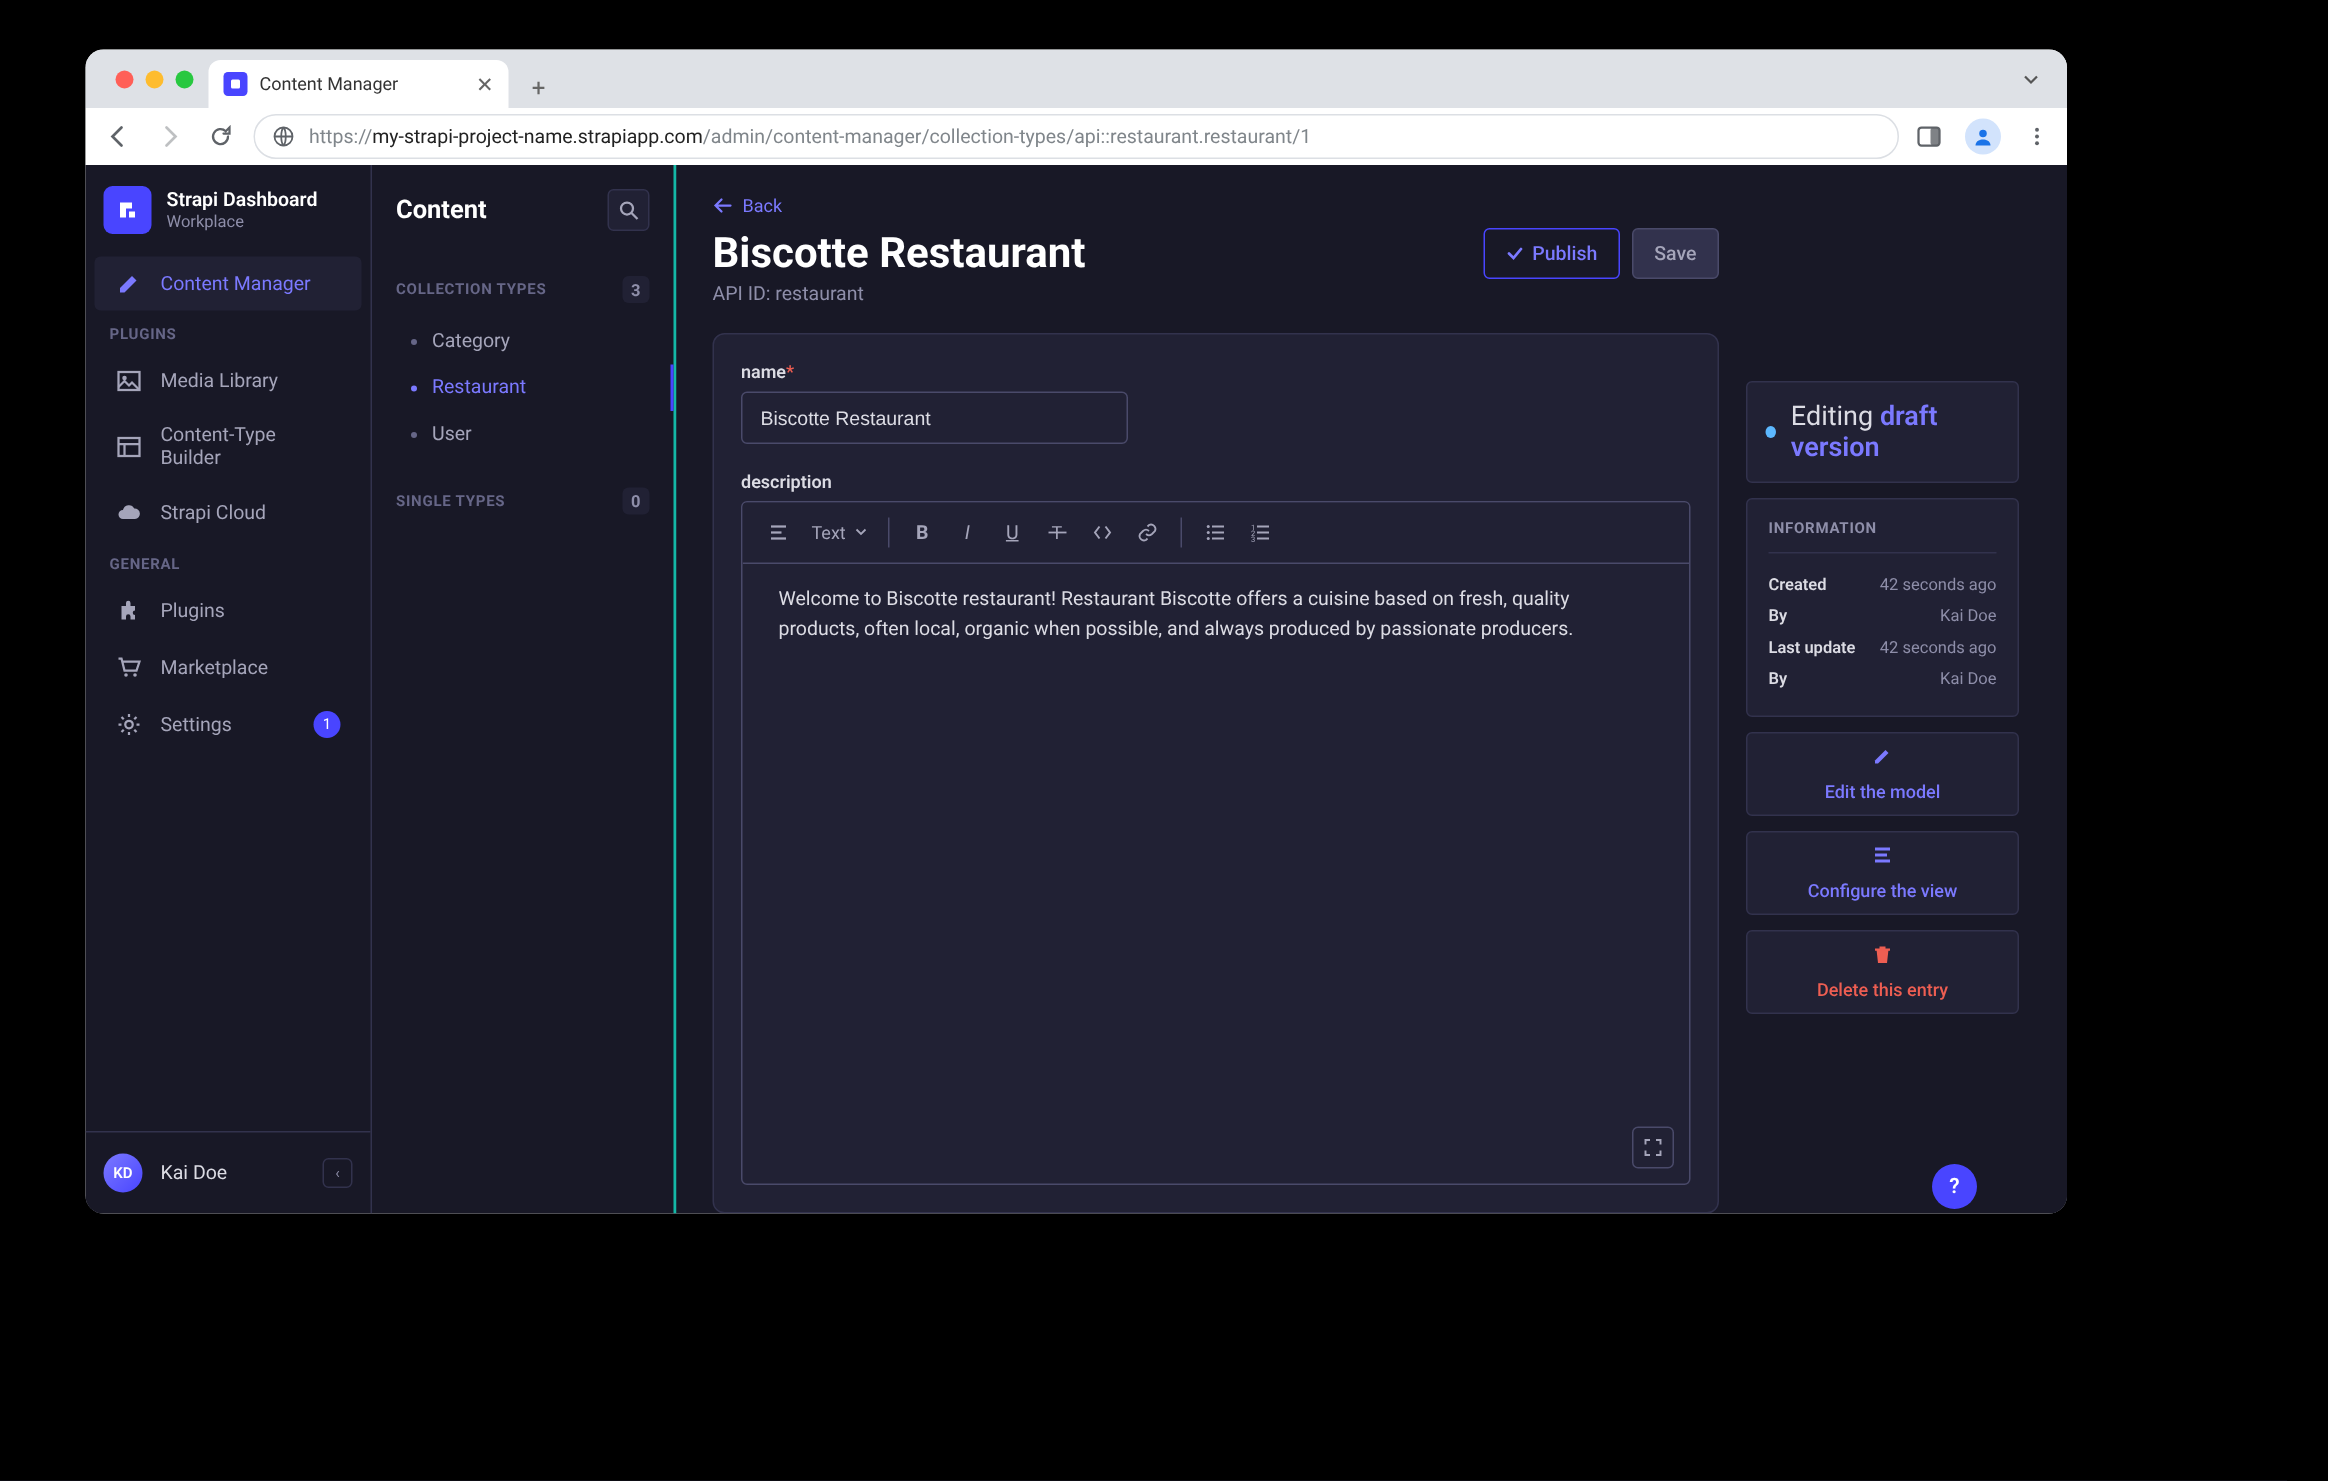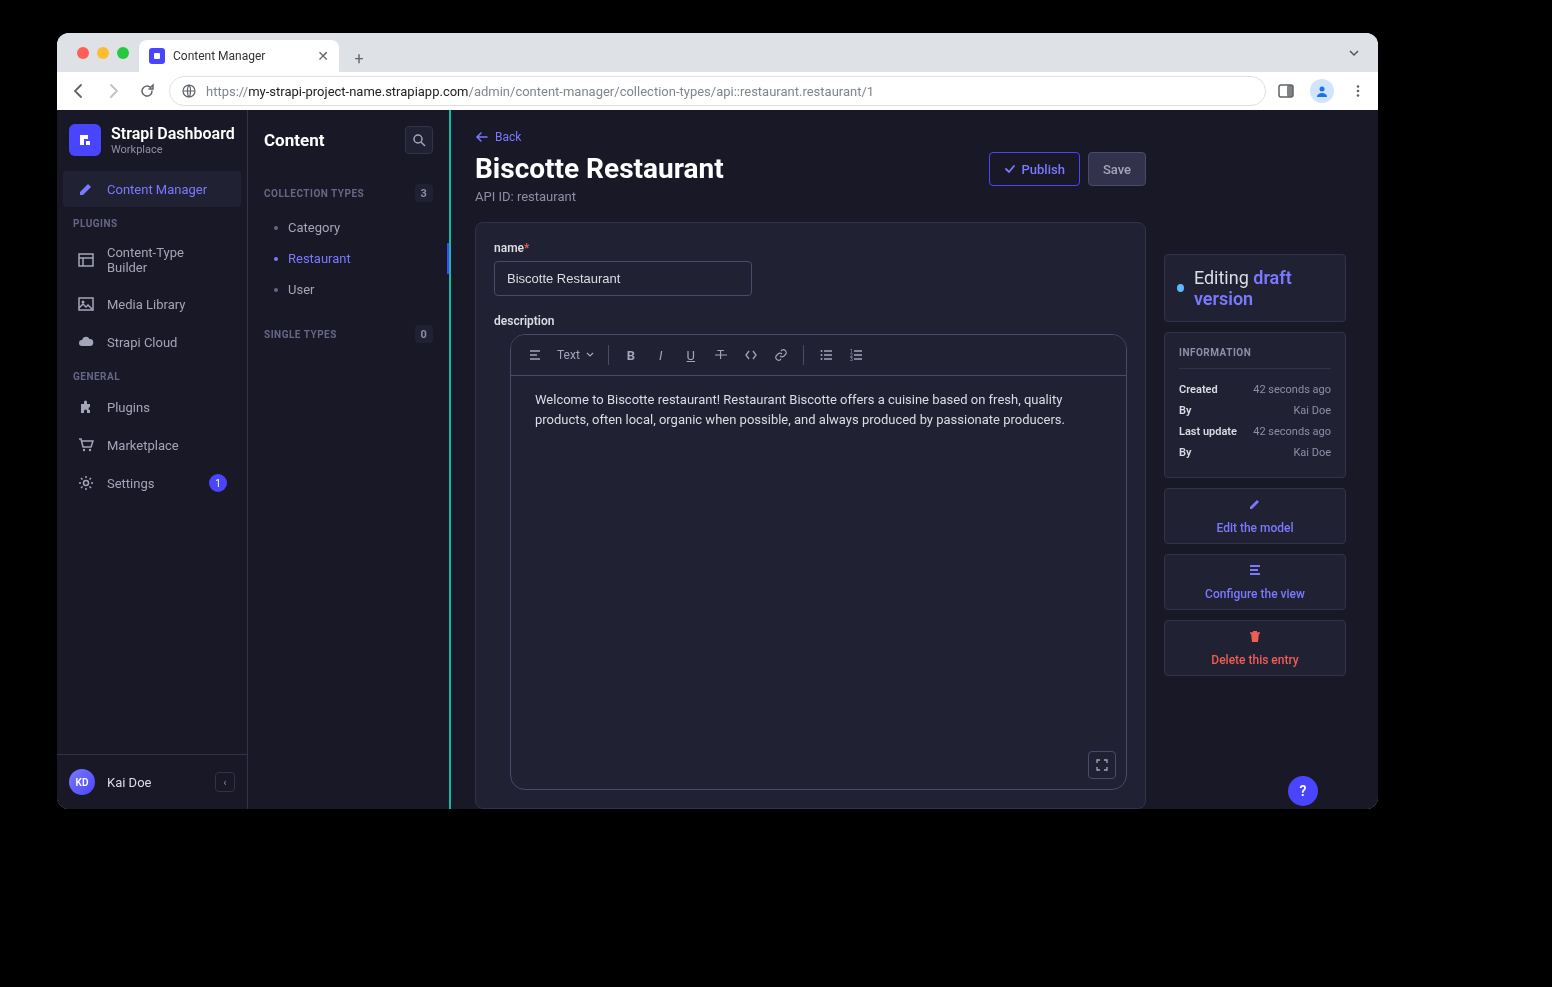--- a/index.html
+++ b/index.html
@@ -106,21 +106,21 @@
   display: flex;
   align-items: center;
   padding: 14px 12px;
   gap: 10px;
 }
 .sb-logo {
   width: 32px; height: 32px; background: #4945ff; border-radius: 6px;
   display: flex; align-items: center; justify-content: center;
 }
 .sb-logo svg { fill: #fff; }
-.sb-title { color: #fff; font-weight: 600; font-size: 16px; }
+.sb-title { color: #fff; font-weight: 600; font-size: 13px; }
 .sb-sub { color: #8e8ea9; font-size: 11px; }
 .sb-section-label {
   font-size: 10px;
   font-weight: 700;
   letter-spacing: 0.5px;
   color: #666687;
   padding: 10px 16px 6px;
 }
 .sb-item {
   display: flex;
@@ -271,27 +271,26 @@
   border: 1px solid #4a4a6a;
   border-radius: 4px;
   padding: 9px 12px;
   color: #dcdce4;
   font-size: 13px;
   width: 258px;
   margin-bottom: 18px;
 }
 .richtext-wrap {
   border: 1px solid #4a4a6a;
-  border-radius: 15px;
+  border-radius: 4px;
   flex: 1;
   display: flex;
   flex-direction: column;
   overflow: hidden;
   position: relative;
-  margin-left: 16px;
 }
 .rt-toolbar {
   background: #212134;
   border-bottom: 1px solid #4a4a6a;
   display: flex;
   align-items: center;
   padding: 6px 10px;
   gap: 2px;
 }
 .rt-btn {
@@ -463,35 +462,35 @@
         </span>
         <span>Content Manager</span>
       </div>
 
       <div class="sb-section-label">PLUGINS</div>
 
       <div class="sb-item">
         <span class="icon">
           <svg width="16" height="16" viewBox="0 0 16 16">
               <rect x="1" y="2" width="14" height="12" stroke="currentColor" stroke-width="1.5" fill="none"></rect>
-              <line x1="1" y1="6" x2="15" y2="6" stroke="currentColor" stroke-width="1.5"></line>
-              <line x1="5" y1="6" x2="5" y2="14" stroke="currentColor" stroke-width="1.5"></line>
+              <circle cx="5" cy="6" r="1.5" fill="currentColor"></circle>
+              <path d="M1 12l4-4 3 3 2-2 5 5" stroke="currentColor" stroke-width="1.5" fill="none"></path>
             </svg>
         </span>
-        <span>Content-Type Builder</span>
+        <span>Media Library</span>
       </div>
       <div class="sb-item">
         <span class="icon">
           <svg width="16" height="16" viewBox="0 0 16 16">
               <rect x="1" y="2" width="14" height="12" stroke="currentColor" stroke-width="1.5" fill="none"></rect>
-              <circle cx="5" cy="6" r="1.5" fill="currentColor"></circle>
-              <path d="M1 12l4-4 3 3 2-2 5 5" stroke="currentColor" stroke-width="1.5" fill="none"></path>
+              <line x1="1" y1="6" x2="15" y2="6" stroke="currentColor" stroke-width="1.5"></line>
+              <line x1="5" y1="6" x2="5" y2="14" stroke="currentColor" stroke-width="1.5"></line>
             </svg>
         </span>
-        <span>Media Library</span>
+        <span>Content-Type Builder</span>
       </div>
       <div class="sb-item">
         <span class="icon">
           <svg width="16" height="16" viewBox="0 0 16 16">
               <path d="M4 12a3 3 0 0 1 0-6 4 4 0 0 1 7.5-1A3 3 0 0 1 12 12H4z" fill="currentColor"></path>
             </svg>
         </span>
         <span>Strapi Cloud</span>
       </div>
 

